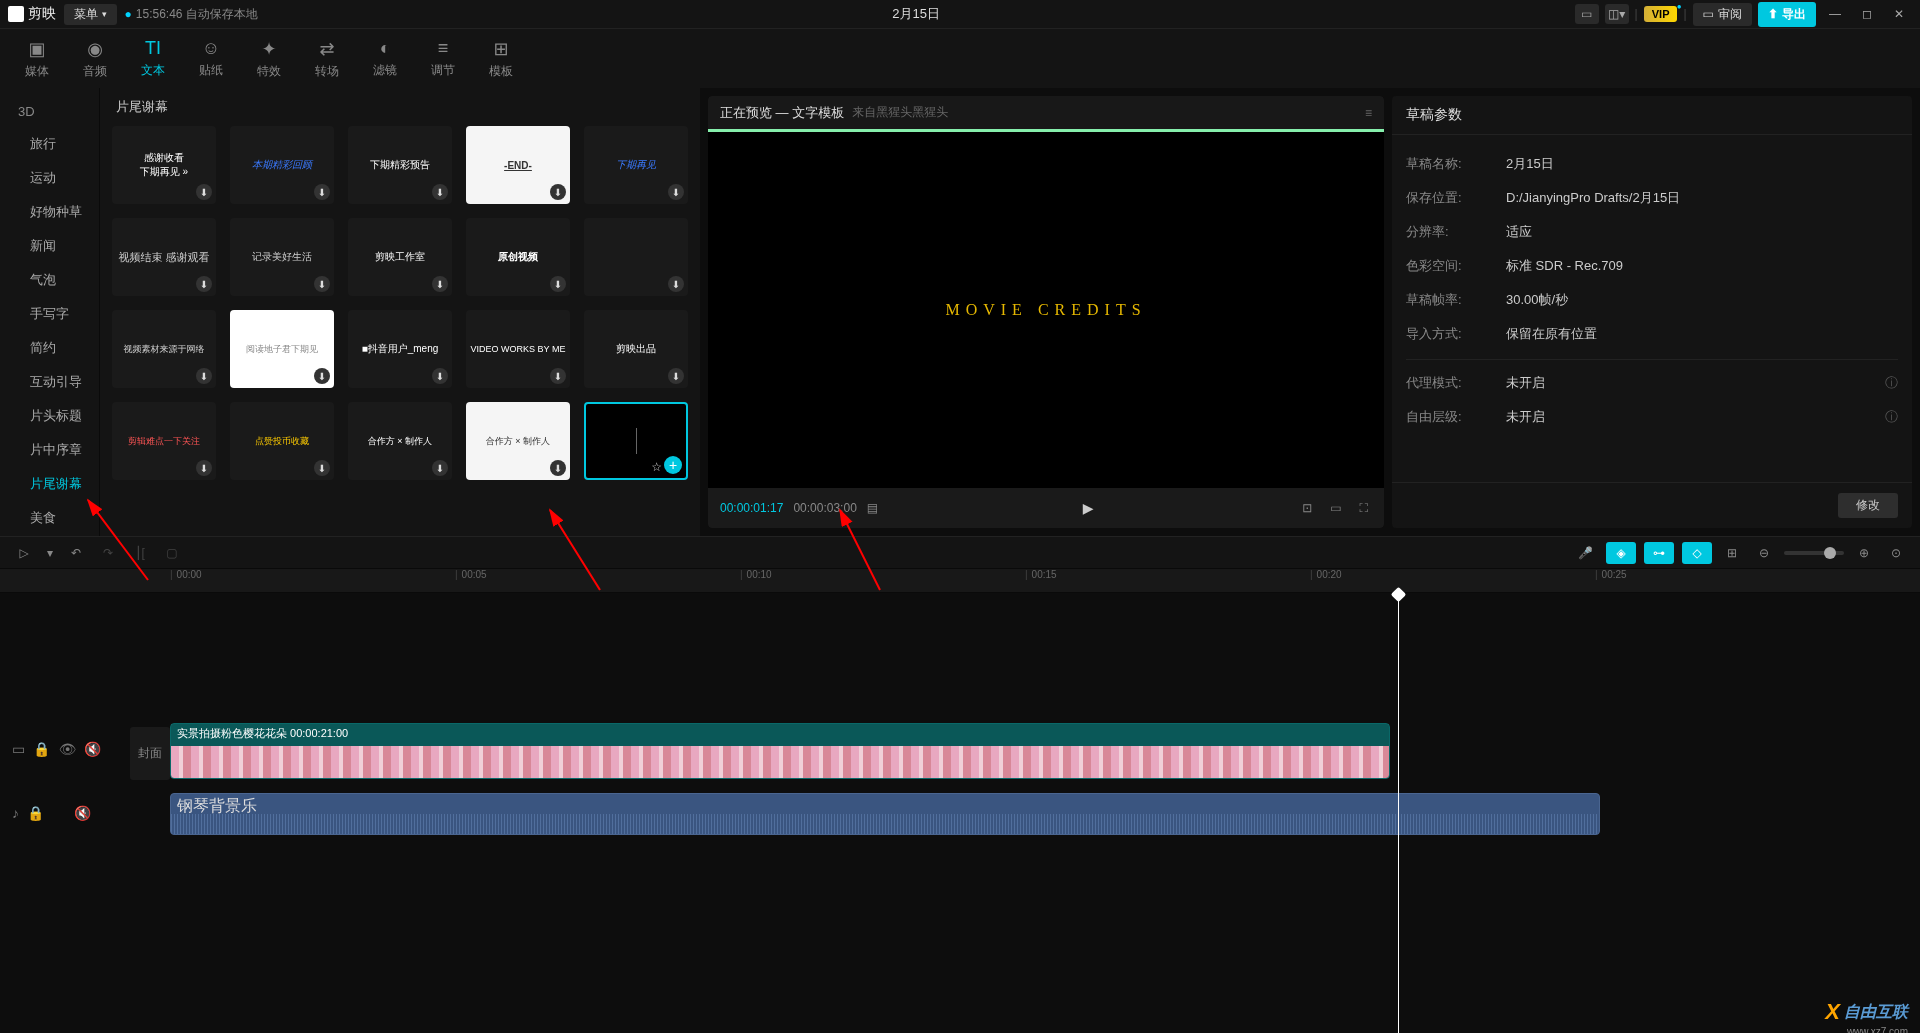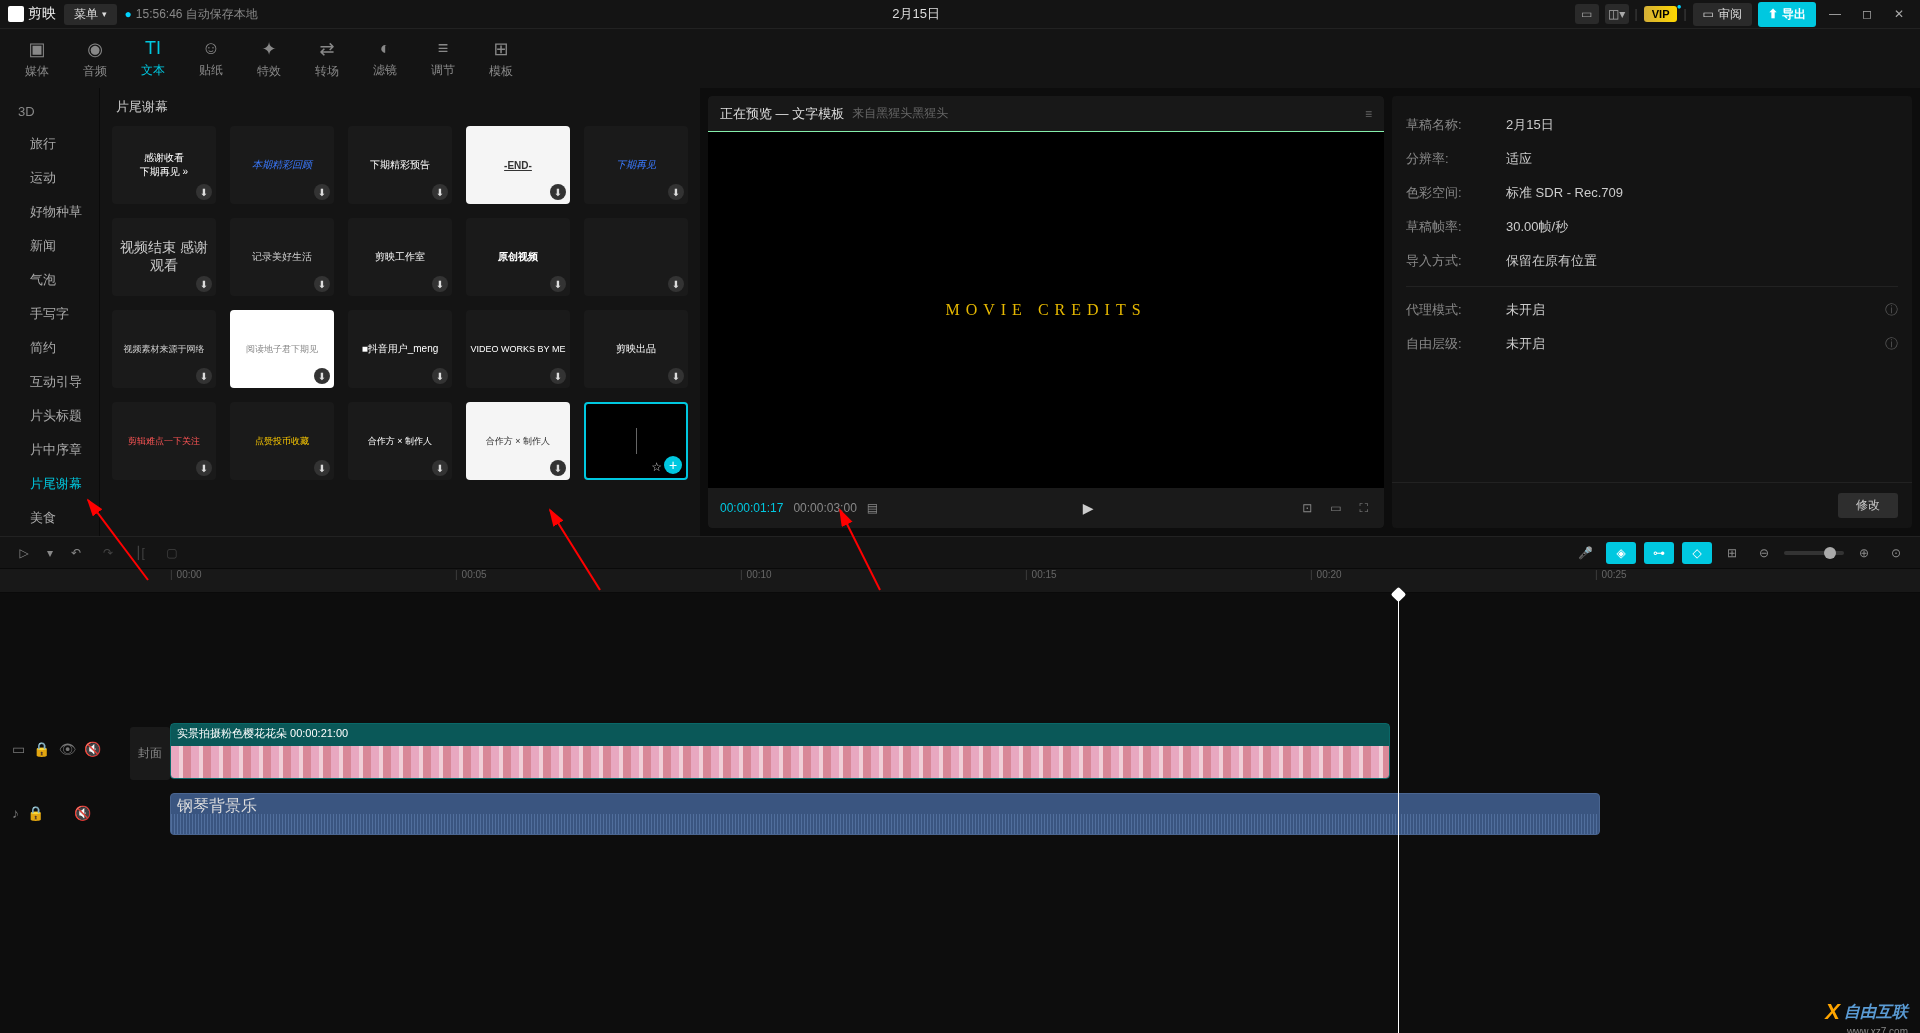--- a/index.html
+++ b/index.html
@@ -39,21 +39,21 @@
 .template-grid { display: grid; grid-template-columns: repeat(5, 1fr); gap: 14px; }
 .template-item { aspect-ratio: 4/3; background: #1e1e1e; border-radius: 4px; position: relative; display: flex; align-items: center; justify-content: center; color: #fff; font-size: 10px; text-align: center; padding: 4px; cursor: pointer; overflow: hidden; }
 .template-item .dl { position: absolute; bottom: 4px; right: 4px; width: 16px; height: 16px; background: #333; border-radius: 50%; display: flex; align-items: center; justify-content: center; font-size: 10px; color: #ddd; }
 .template-item.selected { border: 2px solid #00c8e0; }
 .template-item.selected .add { position: absolute; bottom: 4px; right: 4px; width: 18px; height: 18px; background: #00c8e0; border-radius: 50%; color: #fff; display: flex; align-items: center; justify-content: center; font-size: 14px; }
 .template-item.selected .star { position: absolute; bottom: 4px; right: 24px; color: #ccc; font-size: 12px; }
 .template-item .vline { width: 1px; height: 40%; background: #666; }
 
 
 .preview-panel { flex: 1; margin: 8px; background: #000; border-radius: 4px; display: flex; flex-direction: column; }
-.preview-header { height: 36px; background: #181818; border-bottom: 1px solid #86efac; display: flex; align-items: center; padding: 0 12px; gap: 8px; border-radius: 4px 4px 0 0; }
+.preview-header { height: 36px; background: #181818; border-bottom: 3px solid #86efac; display: flex; align-items: center; padding: 0 12px; gap: 8px; border-radius: 4px 4px 0 0; }
 .preview-header .title-main { color: #ddd; font-size: 13px; }
 .preview-header .title-sub { color: #666; font-size: 12px; }
 .preview-header .menu-icon { margin-left: auto; color: #666; cursor: pointer; }
 .preview-canvas { flex: 1; display: flex; align-items: center; justify-content: center; flex-direction: column; gap: 8px; }
 .credit-line1 { color: #e6c36a; font-family: serif; font-size: 32px; font-style: italic; display: flex; align-items: center; gap: 16px; }
 .credit-line1 .lead { position: relative; }
 .credit-line1 .lead::after { content: ""; position: absolute; right: -10px; top: 10%; height: 80%; width: 2px; background: #e6c36a; }
 .credit-line1 .names { color: #fff; font-style: normal; font-family: sans-serif; letter-spacing: 2px; }
 .credit-line2 { color: #e6b800; font-size: 16px; letter-spacing: 6px; font-family: serif; }
 .preview-controls { height: 40px; background: #1a1a1a; display: flex; align-items: center; padding: 0 12px; border-radius: 0 0 4px 4px; gap: 10px; }
@@ -209,21 +209,21 @@
           </div>
           <div class="template-item" style="background: rgb(245, 245, 245);">
             <span style="color: rgb(51, 51, 51); font-weight: bold; white-space: pre-line; text-decoration: underline;">-END-</span>
             <span class="dl">⬇</span>
           </div>
           <div class="template-item" style="background: rgb(26, 26, 26);">
             <span style="color: rgb(58, 122, 255); font-style: italic; white-space: pre-line;">下期再见</span>
             <span class="dl">⬇</span>
           </div>
           <div class="template-item" style="background: rgb(26, 26, 26);">
-            <span style="color: rgb(204, 204, 204); font-size: 14px; white-space: pre-line;">视频结束 感谢观看</span>
+            <span style="color: rgb(204, 204, 204); font-size: 11px; white-space: pre-line;">视频结束 感谢观看</span>
             <span class="dl">⬇</span>
           </div>
           <div class="template-item" style="background: rgb(26, 26, 26);">
             <span style="color: rgb(204, 204, 204); font-family: cursive; white-space: pre-line;">记录美好生活</span>
             <span class="dl">⬇</span>
           </div>
           <div class="template-item" style="background: rgb(26, 26, 26);">
             <span style="color: rgb(255, 255, 255); white-space: pre-line;">剪映工作室</span>
             <span class="dl">⬇</span>
           </div>
@@ -295,24 +295,29 @@
       <span class="time2">00:00:03:00</span>
       <span class="bars">▤</span>
       <span class="play">▶</span>
       <span class="pc-icon">⊡</span>
       <span class="pc-icon">▭</span>
       <span class="pc-icon">⛶</span>
     </div>
   </div>
 
   <div class="props-panel">
+    <div class="props-header">草稿参数</div>
     <div class="props-body" id="props-body">
         <div class="prop-row">
           <div class="label">草稿名称:</div>
           <div class="value">2月15日</div>
+        </div>
+        <div class="prop-row">
+          <div class="label">保存位置:</div>
+          <div class="value">D:/JianyingPro Drafts/2月15日</div>
         </div>
         <div class="prop-row">
           <div class="label">分辨率:</div>
           <div class="value">适应</div>
         </div>
         <div class="prop-row">
           <div class="label">色彩空间:</div>
           <div class="value">标准 SDR - Rec.709</div>
         </div>
         <div class="prop-row">

